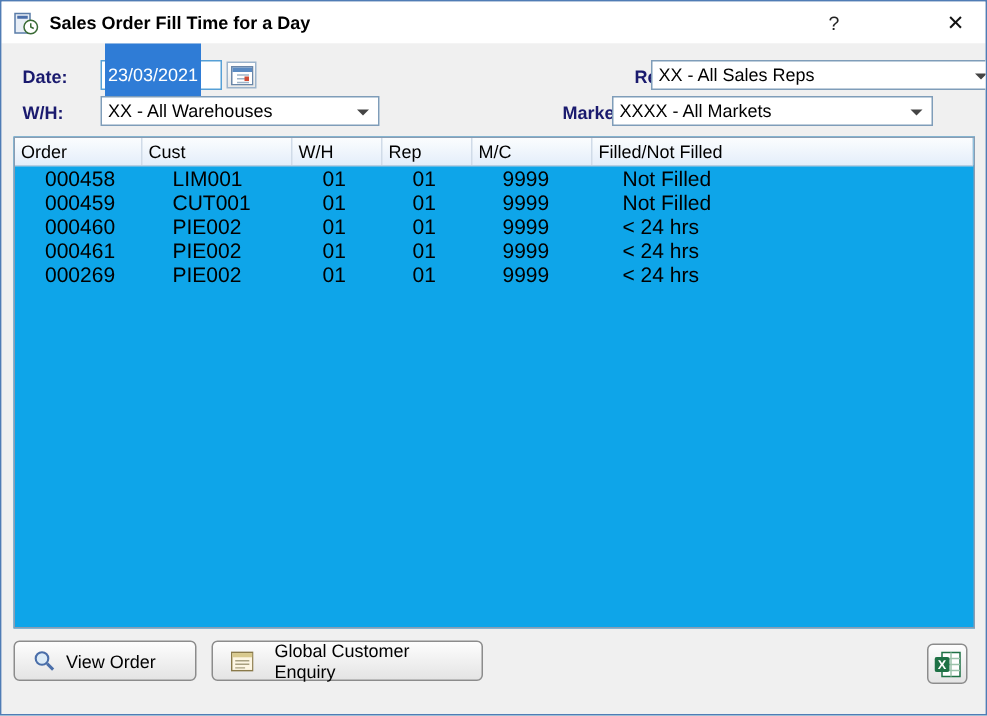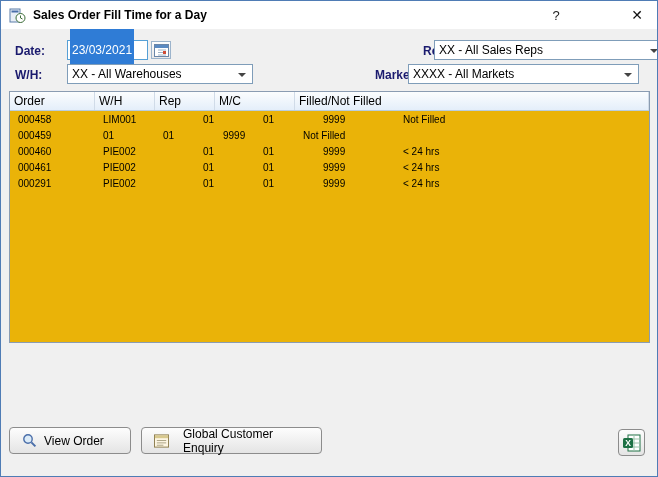--- a/index.html
+++ b/index.html
@@ -77,22 +77,22 @@
     position: absolute; right: 6px; top: 8px;
     width: 0; height: 0;
     border-left: 4px solid transparent;
     border-right: 4px solid transparent;
     border-top: 4px solid #444;
   }
 
   
   .table {
     position: absolute; left: 8px; top: 62px;
-    width: 641px; height: 252px;
-    background: #eab308;
+    width: 641px; height: 328px;
+    background: #0ea5e9;
     border: 1px solid #8a9cb2;
     overflow: hidden;
   }
   .thead {
     display: flex;
     height: 19px;
     background: linear-gradient(#fbfdfe, #e4eefa);
     border-bottom: 1px solid #b8cde0;
   }
   .thead .hcell {
@@ -101,22 +101,22 @@
     border-right: 1px solid #d0dbe8;
     font-size: 12px; color: #000;
     overflow: hidden; white-space: nowrap;
   }
   .trow {
     display: flex;
     height: 16px;
     align-items: center;
   }
   .trow .cell {
-    padding-left: 8px;
-    font-size: 10px;
+    padding-left: 20px;
+    font-size: 14px;
     overflow: hidden; white-space: nowrap;
   }
   .c0 { width: 85px; }
   .c1 { width: 100px; }
   .c2 { width: 60px; }
   .c3 { width: 60px; }
   .c4 { width: 80px; }
   .c5 { flex: 1; }
 
   
@@ -182,44 +182,46 @@
       <span class="arrow"></span>
     </div>
 
     <span class="flabel" style="left:14px; top:39px;">W/H:</span>
     <div class="select" style="left:66px; top:35px; width:186px;">
       <span>XX - All Warehouses</span>
       <span class="arrow"></span>
     </div>
 
     <span class="flabel" style="left:374px; top:39px;">Market:</span>
-    <div class="select" style="left:407px; top:35px; width:231px;">
+    <div class="select" style="left:407px; top:35px; width:214px;">
       <span>XXXX - All Markets</span>
       <span class="arrow"></span>
     </div>
 
     <div class="table">
       <div class="thead">
         <span class="hcell c0">Order</span>
+        <span class="hcell c1">Cust</span>
         <span class="hcell c2">W/H</span>
         <span class="hcell c3">Rep</span>
         <span class="hcell c4">M/C</span>
         <span class="hcell c5">Filled/Not Filled</span>
       </div>
 
       <div class="trow">
         <span class="cell c0">000458</span>
         <span class="cell c1">LIM001</span>
         <span class="cell c2">01</span>
         <span class="cell c3">01</span>
         <span class="cell c4">9999</span>
         <span class="cell c5">Not Filled</span>
       </div>
       <div class="trow">
         <span class="cell c0">000459</span>
+        <span class="cell c1">CUT001</span>
         <span class="cell c2">01</span>
         <span class="cell c3">01</span>
         <span class="cell c4">9999</span>
         <span class="cell c5">Not Filled</span>
       </div>
       <div class="trow">
         <span class="cell c0">000460</span>
         <span class="cell c1">PIE002</span>
         <span class="cell c2">01</span>
         <span class="cell c3">01</span>
@@ -228,21 +230,21 @@
       </div>
       <div class="trow">
         <span class="cell c0">000461</span>
         <span class="cell c1">PIE002</span>
         <span class="cell c2">01</span>
         <span class="cell c3">01</span>
         <span class="cell c4">9999</span>
         <span class="cell c5">&lt; 24 hrs</span>
       </div>
       <div class="trow">
-        <span class="cell c0">000291</span>
+        <span class="cell c0">000269</span>
         <span class="cell c1">PIE002</span>
         <span class="cell c2">01</span>
         <span class="cell c3">01</span>
         <span class="cell c4">9999</span>
         <span class="cell c5">&lt; 24 hrs</span>
       </div>
     </div>
 
     <div class="btn btn-view">
       <svg width="15" height="15" viewBox="0 0 15 15">

